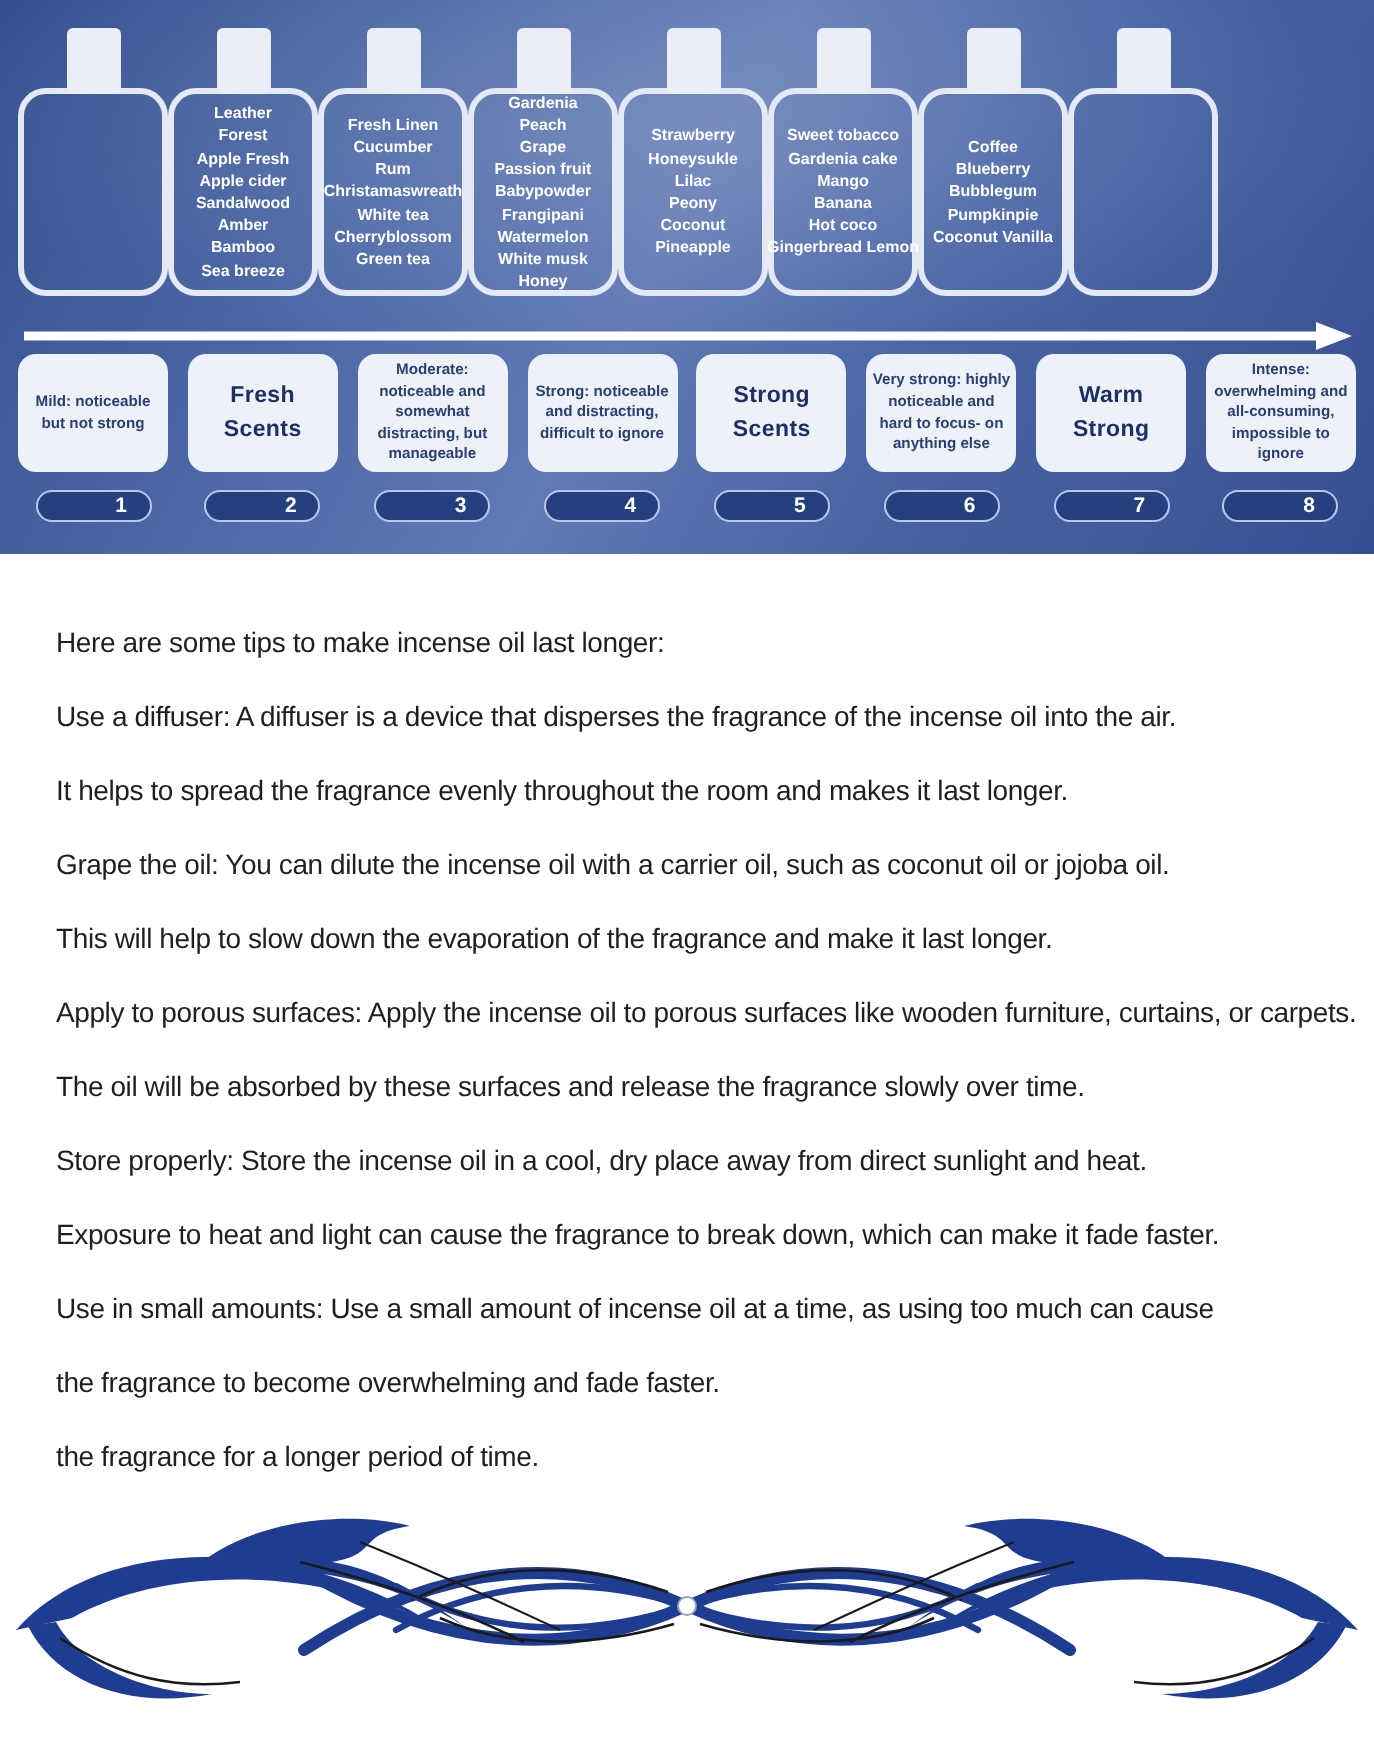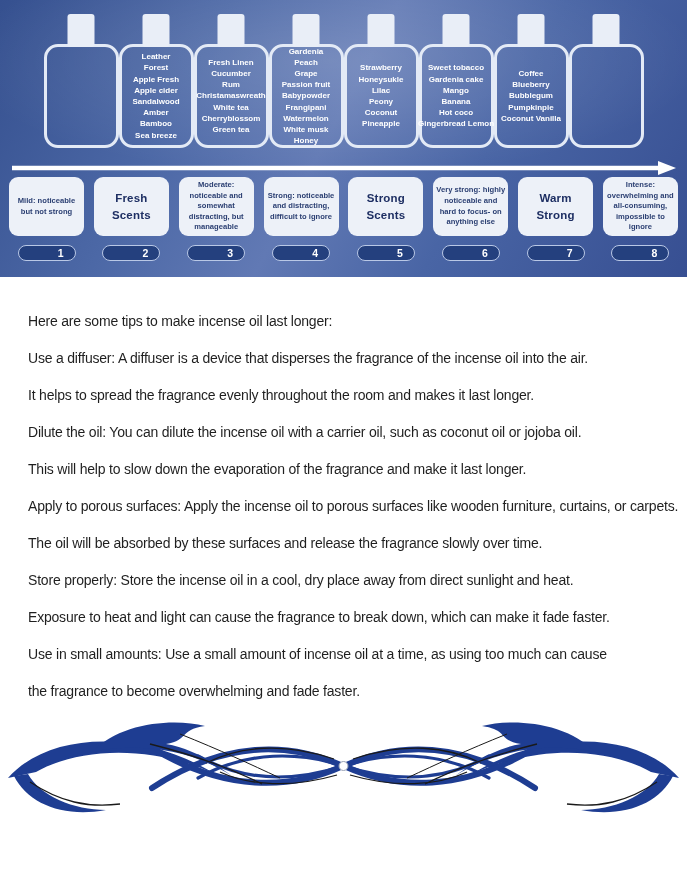--- a/index.html
+++ b/index.html
@@ -10,21 +10,21 @@
   
   .hero {
     position: relative; width: 687px; height: 277px;
     background:
       radial-gradient(90% 70% at 48% 22%, rgba(255,255,255,0.16), rgba(255,255,255,0) 60%),
       linear-gradient(118deg, #35508f 0%, #4c68a6 28%, #6179b4 48%, #4965a5 68%, #374f92 100%);
   }
 
   .bottle-row {
     position: absolute; top: 0; left: 0; right: 0; height: 150px;
-    display: flex; justify-content: center; padding: 0 9px;
+    display: flex; justify-content: flex-start; padding: 0 9px;
   }
   .bottle { position: relative; width: 75px; height: 134px; margin-top: 14px; }
   .bottle-cap {
     position: absolute; top: 0; left: 50%; transform: translateX(-50%);
     width: 27px; height: 33px; background: #e9eef7; border-radius: 3px;
   }
   .bottle-body {
     position: absolute; top: 30px; left: 0; right: 0; bottom: 0;
     border: 3px solid #e3eaf6; border-radius: 14px;
     display: flex; flex-direction: column; justify-content: center; align-items: center;
@@ -238,37 +238,38 @@
   </section>
 
   <section class="tips">
 
       <p class="tip-text">Here are some tips to make incense oil last longer:</p>
 
       <p class="tip-text">Use a diffuser: A diffuser is a device that disperses the fragrance of the incense oil into the air.</p>
 
       <p class="tip-text">It helps to spread the fragrance evenly throughout the room and makes it last longer.</p>
 
-      <p class="tip-text">Dilute the oil: You can dilute the incense oil with a carrier oil, such as coconut oil or jojoba oil.</p>
+      <p class="tip-text">Grape the oil: You can dilute the incense oil with a carrier oil, such as coconut oil or jojoba oil.</p>
 
       <p class="tip-text">This will help to slow down the evaporation of the fragrance and make it last longer.</p>
 
       <p class="tip-text">Apply to porous surfaces: Apply the incense oil to porous surfaces like wooden furniture, curtains, or carpets.</p>
 
       <p class="tip-text">The oil will be absorbed by these surfaces and release the fragrance slowly over time.</p>
 
       <p class="tip-text">Store properly: Store the incense oil in a cool, dry place away from direct sunlight and heat.</p>
 
       <p class="tip-text">Exposure to heat and light can cause the fragrance to break down, which can make it fade faster.</p>
 
       <p class="tip-text">Use in small amounts: Use a small amount of incense oil at a time, as using too much can cause</p>
 
       <p class="tip-text">the fragrance to become overwhelming and fade faster.</p>
 
 
+      <p class="tip-text">the fragrance for a longer period of time.</p>
     </section>
 
   <svg class="divider" width="687" height="100" viewBox="0 0 687 100">
     <g id="half">
 
       <path d="M343,52 C290,28 225,26 152,74" fill="none" stroke="#1e3d92" stroke-width="6" stroke-linecap="round"></path>
       <path d="M343,52 C290,76 225,78 152,34" fill="none" stroke="#1e3d92" stroke-width="6" stroke-linecap="round"></path>
       <path d="M343,52 C300,38 248,36 198,64" fill="none" stroke="#1e3d92" stroke-width="3.2" stroke-linecap="round"></path>
       <path d="M343,52 C300,66 248,70 198,42" fill="none" stroke="#1e3d92" stroke-width="3.2" stroke-linecap="round"></path>
       <path d="M334,45 C284,28 240,32 206,49" fill="none" stroke="#1a1a1a" stroke-width="1.3"></path>

